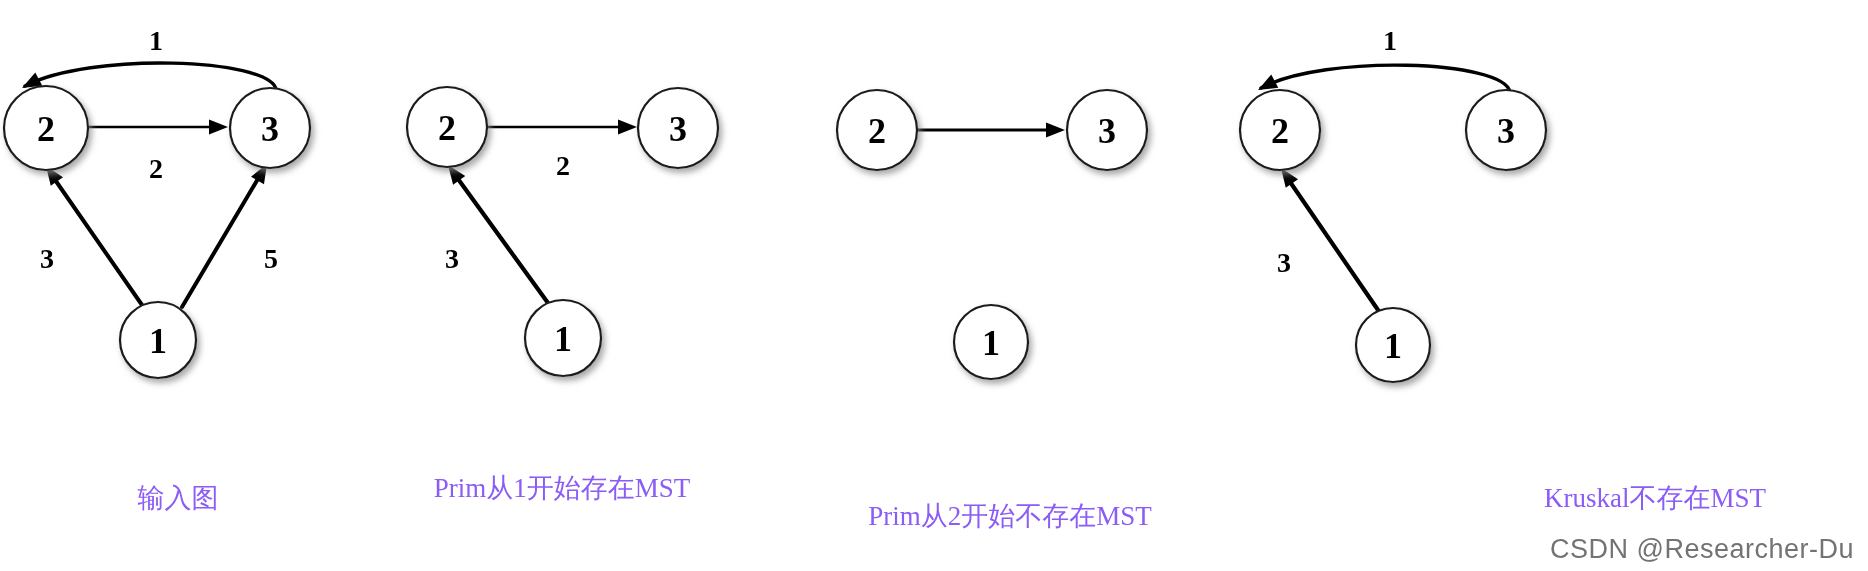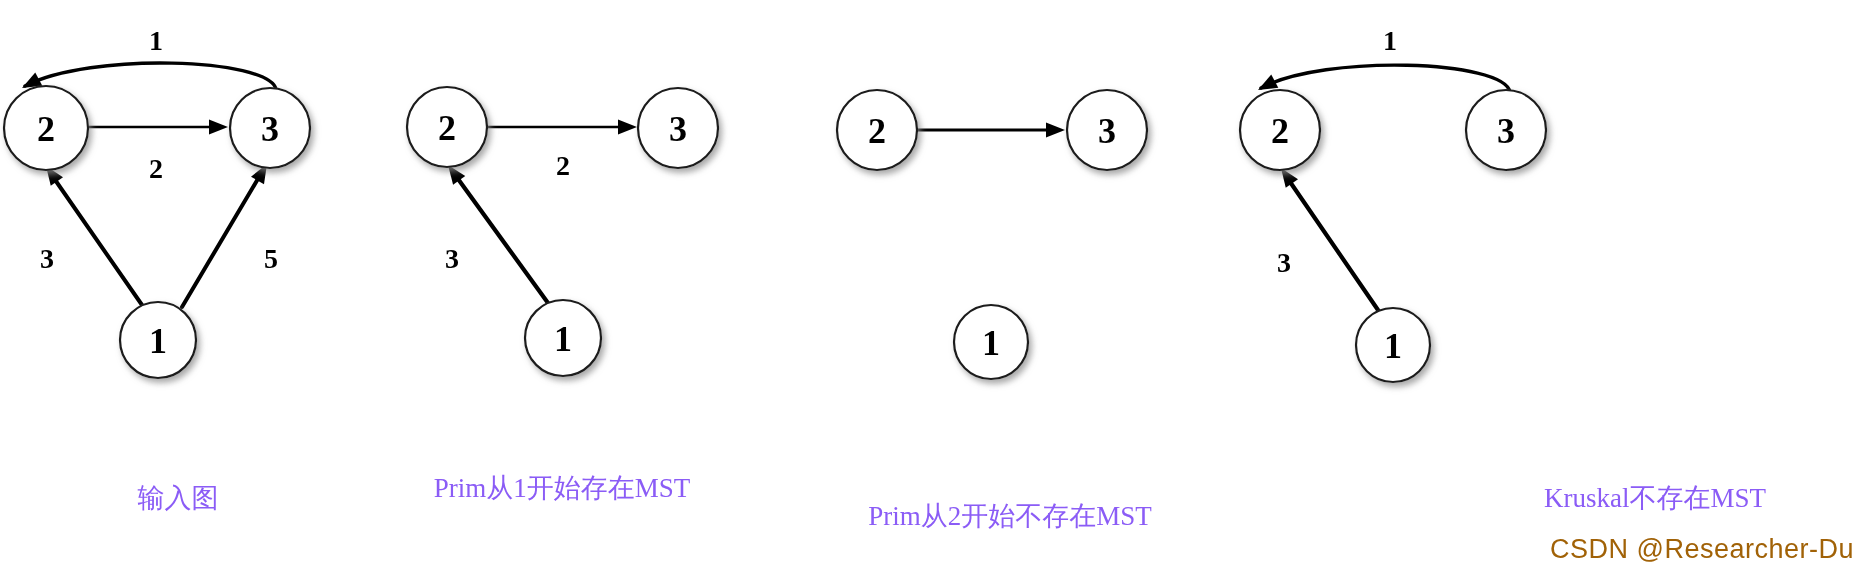--- a/index.html
+++ b/index.html
@@ -11,21 +11,21 @@
   .node-label{font-family:"Liberation Serif","DejaVu Serif",serif;
               font-weight:bold;font-size:36px;fill:#000;
               text-anchor:middle;dominant-baseline:central;}
   .edge-line{stroke:#000;fill:none;stroke-linecap:round;}
   .edge-weight{font-family:"Liberation Serif","DejaVu Serif",serif;
                font-weight:bold;font-size:28px;fill:#000;text-anchor:middle;}
   .caption{position:absolute;font-family:"Liberation Serif","DejaVu Serif",serif;
            font-size:27px;color:#8b5cf6;white-space:nowrap;text-align:center;}
   .watermark{position:absolute;right:14px;bottom:6px;
              font-family:"Liberation Sans","DejaVu Sans",sans-serif;
-             font-size:27px;color:#a16207;letter-spacing:.5px;white-space:nowrap;}
+             font-size:27px;color:#737373;letter-spacing:.5px;white-space:nowrap;}
 </style>
 </head>
 <body>
 
 <div id="canvas">
   <svg class="figure" id="fig" viewBox="0 0 1868 571">
       <defs>
         <filter id="nodeShadow" x="-60%" y="-60%" width="240%" height="240%">
           <feDropShadow dx="3" dy="4" stdDeviation="3" flood-color="#8c8c8c" flood-opacity="0.75"></feDropShadow>
         </filter>

